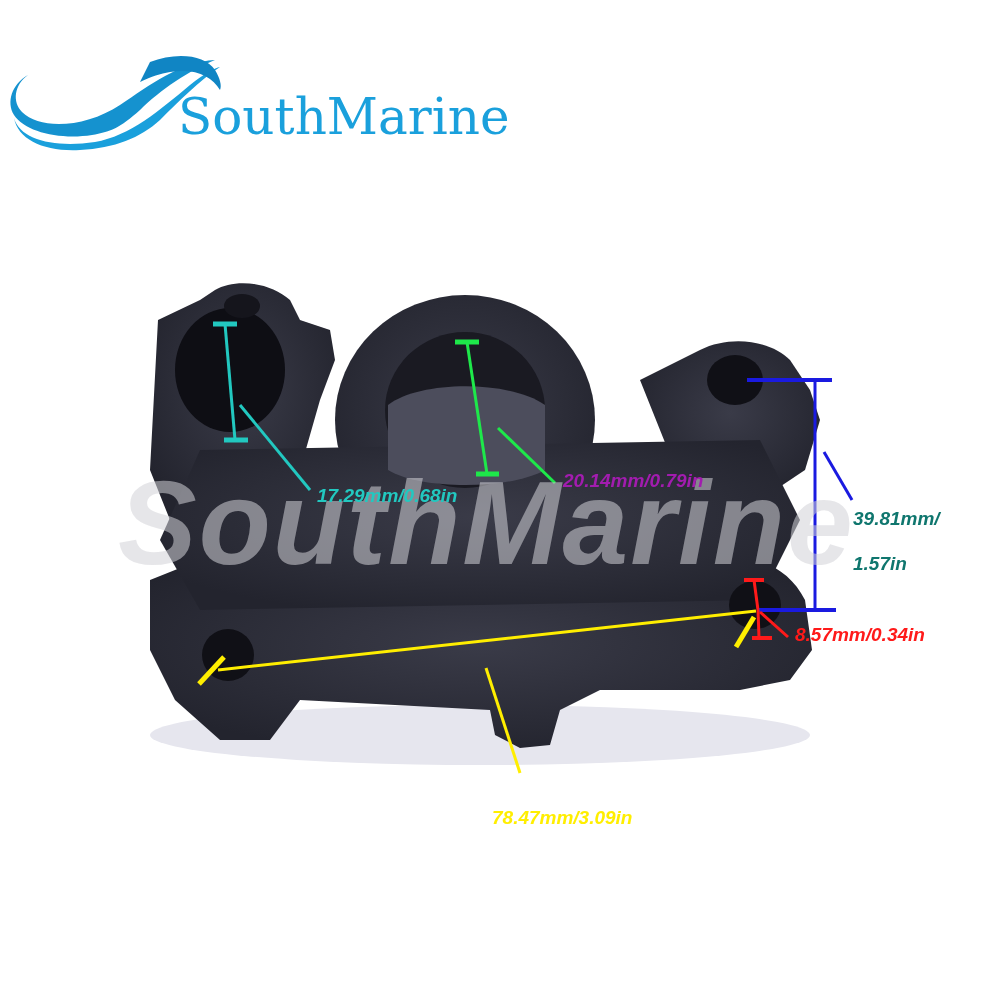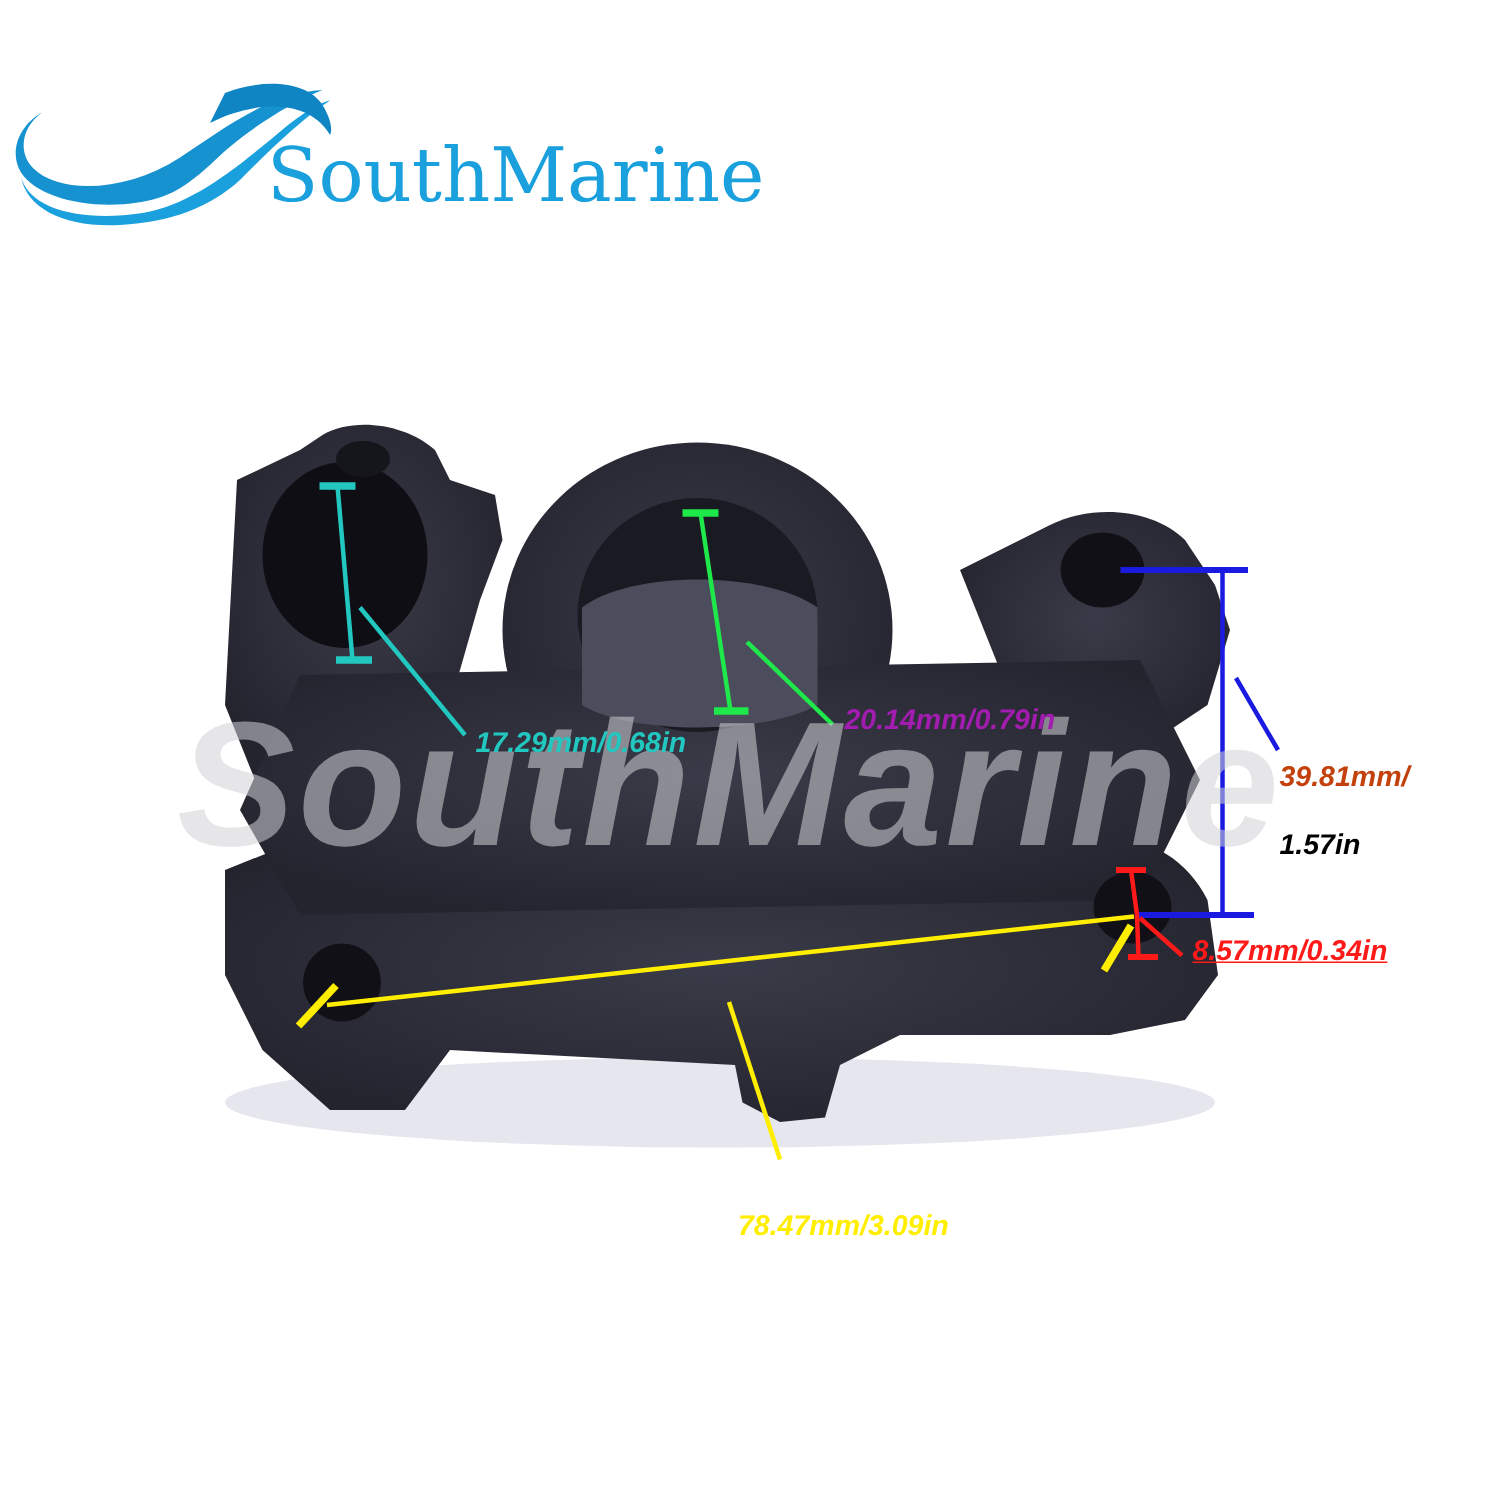--- a/index.html
+++ b/index.html
@@ -4,23 +4,23 @@
 <style>
   html, body { margin: 0; padding: 0; background: #ffffff; }
   body { width: 1000px; height: 1000px; position: relative; overflow: hidden; font-family: "Liberation Sans", sans-serif; }
   .logo { position: absolute; left: 0; top: 40px; width: 560px; height: 140px; }
   .logo-text { position: absolute; left: 178px; top: 88px; font-family: "DejaVu Serif", serif; font-size: 50px; color: #1aa0dc; letter-spacing: 0px; white-space: nowrap; }
   .scene { position: absolute; left: 0; top: 0; width: 1000px; height: 1000px; }
   .watermark { position: absolute; left: 118px; top: 455px; font-family: "Liberation Sans", sans-serif; font-style: italic; font-weight: bold; font-size: 118px; color: rgba(210,210,215,0.55); white-space: nowrap; letter-spacing: 2px; }
   .lbl { position: absolute; font-family: "Liberation Sans", sans-serif; font-style: italic; font-weight: bold; font-size: 19px; white-space: nowrap; }
   .lbl-cyan { color: #22c8c0; left: 317px; top: 485px; }
   .lbl-green { color: #a21caf; left: 563px; top: 470px; }
-  .lbl-blue1 { color: #c2410c; left: 853px; top: 508px; }
-  .lbl-blue2 { color: #000000; left: 853px; top: 553px; }
-  .lbl-red { color: #ff1a1a; left: 795px; top: 624px; text-decoration: underline; }
+  .lbl-blue1 { color: #0f766e; left: 853px; top: 508px; }
+  .lbl-blue2 { color: #0f766e; left: 853px; top: 553px; }
+  .lbl-red { color: #ff1a1a; left: 795px; top: 624px; }
   .lbl-yellow { color: #ffee00; left: 492px; top: 807px; }
 </style>
 </head>
 <body>
 
 <div class="logo">
   <svg width="560" height="140" viewBox="0 0 560 140">
     <path d="M28 35 C14 45, 12 62, 22 72 C40 90, 85 88, 120 65 C150 45, 180 22, 215 20 C190 30, 160 50, 140 70 C120 88, 110 92, 92 95 C60 100, 25 92, 14 75 C6 62, 12 44, 28 35 Z" fill="#1592cf"></path>
     <path d="M14 78 C20 100, 55 108, 95 102 C130 96, 160 70, 190 45 C205 33, 215 28, 220 27 C200 40, 178 62, 160 80 C140 98, 115 108, 80 110 C45 112, 18 100, 14 78 Z" fill="#1aa0dc"></path>
     <path d="M150 22 C175 12, 205 14, 215 30 C220 38, 222 46, 220 50 C212 36, 195 28, 170 32 C160 34, 152 36, 140 42 Z" fill="#1085c4"></path>

